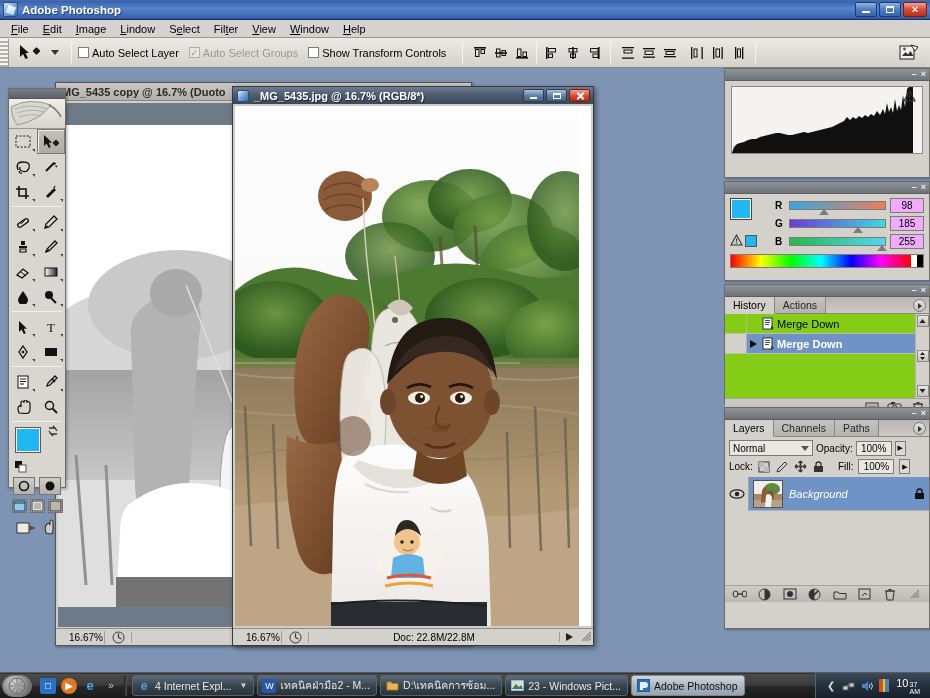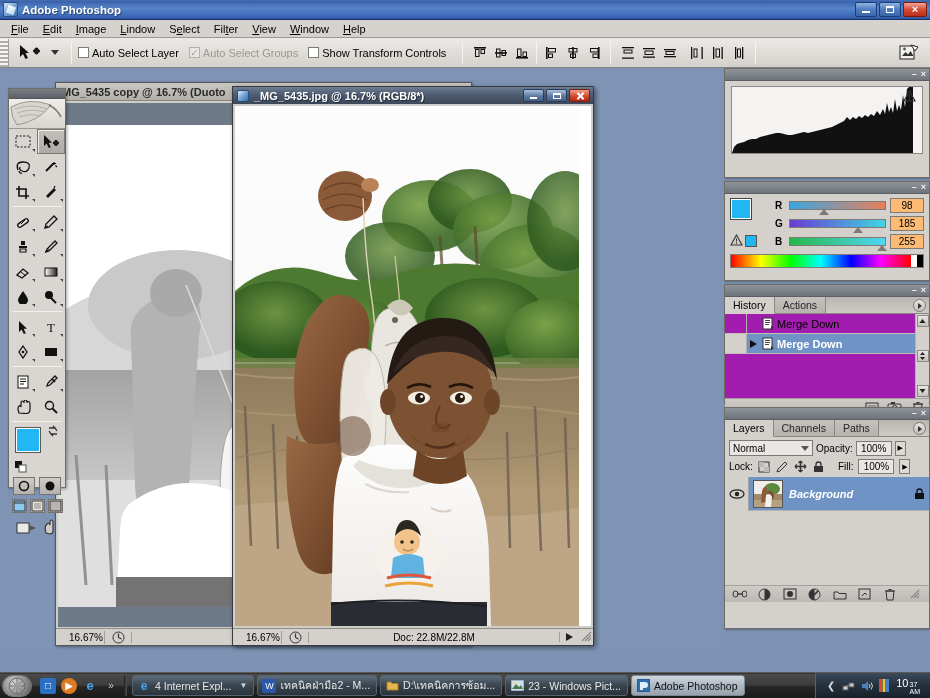--- a/index.html
+++ b/index.html
@@ -259,30 +259,30 @@
   .cswatch .f{ position:absolute;left:0;top:0;width:22px;height:22px;background:#22b7f2;
       border:1px solid #444; box-shadow:inset 0 0 0 1px #fff;}
   .cswatch .b{ position:absolute;left:13px;top:12px;width:22px;height:22px;background:#fff;border:1px solid #444;z-index:-1;}
   .clabel{ width:10px; font-size:10px; font-weight:bold;}
   .slider{ flex:1; height:9px; border:1px solid #7e7b76; position:relative;}
   .slider.r{ background:linear-gradient(to right,#3aa6e0,#e87f5c);}
   .slider.g{ background:linear-gradient(to right,#6a3bd6,#3fd6e0);}
   .slider.b{ background:linear-gradient(to right,#27b84a,#4fd7f5);}
   .thumb{ position:absolute; top:7px; width:0;height:0;
     border-left:5px solid transparent;border-right:5px solid transparent;border-bottom:6px solid #7e7b76;}
-  .cval{ width:34px;height:15px; background:#fdba74;border:1px solid #7e7b76;
+  .cval{ width:34px;height:15px; background:#f0abfc;border:1px solid #7e7b76;
      font-size:10px; display:flex;align-items:center;justify-content:center;}
   .spectrum{ height:14px; margin-top:2px; border:1px solid #7e7b76; display:flex;}
   .spectrum .grad{ flex:1;
      background:linear-gradient(to right,#ff0000,#ffff00,#00ff00,#00ffff,#0000ff,#ff00ff,#ff0000);}
   .spectrum .wk{ width:12px; display:flex;}
   .spectrum .wk i{ flex:1; display:block;}
 
   
-  .hist-list{ height:84px; background:#a21caf; position:relative;}
+  .hist-list{ height:84px; background:#84cc16; position:relative;}
   .hist-row{
     height:20px; display:flex; align-items:center; font-size:11px;
     border-bottom:1px solid #c0bdb8; padding-left:0;
   }
   .hist-row.sel{ background:#6f93c4; color:#fff; }
   .hist-check{ width:22px;height:19px; border-right:1px solid #b5b2ad; position:relative;}
   .hist-arrow{ width:12px; display:flex;align-items:center;justify-content:center;}
   .hist-icon{ width:18px; display:flex;align-items:center;justify-content:center;}
   .hist-scroll{
     position:absolute; right:0; top:0; width:14px; height:84px;
@@ -306,21 +306,21 @@
   }
   .blend-sel .car{ position:absolute;right:3px;top:5px;border-left:4px solid transparent;
      border-right:4px solid transparent;border-top:5px solid #555;}
   .lab{ font-size:10px; }
   .numbox{ width:36px;height:15px;background:#e9e7e3;border:1px solid #7e7b76;
      font-size:10px;display:flex;align-items:center;justify-content:center;}
   .tinyarr{ width:11px;height:15px;border:1px solid #7e7b76;background:#ddd9d4;
      display:flex;align-items:center;justify-content:center;font-size:7px;}
   .lay-row2{ display:flex; align-items:center; gap:5px; }
   .lock-ico{ width:13px;height:13px; display:flex;align-items:center;justify-content:center;}
-  .lay-list{ height:108px; background:#d4d1cc;font-weight:bold; }
+  .lay-list{ height:108px; background:#d4d1cc; }
   .lay-item{
     height:34px; display:flex; align-items:center; background:#6f93c4; color:#fff;
     border-bottom:1px solid #b5b2ad;
   }
   .lay-eye{ width:24px; display:flex;align-items:center;justify-content:center;
      border-right:1px solid #a7a4a0; height:34px; background:#d4d1cc;}
   .lay-thumb{ width:30px;height:28px;margin:0 6px 0 4px;border:1px solid #555; overflow:hidden;position:relative;}
   .lay-name{ flex:1; font-style:italic; font-size:11px;}
   .lay-lock{ width:20px; display:flex;align-items:center;justify-content:center;}
 

